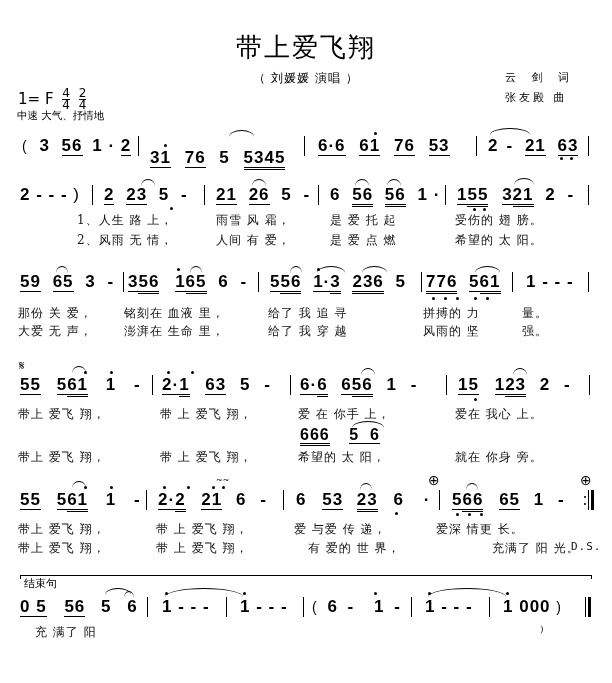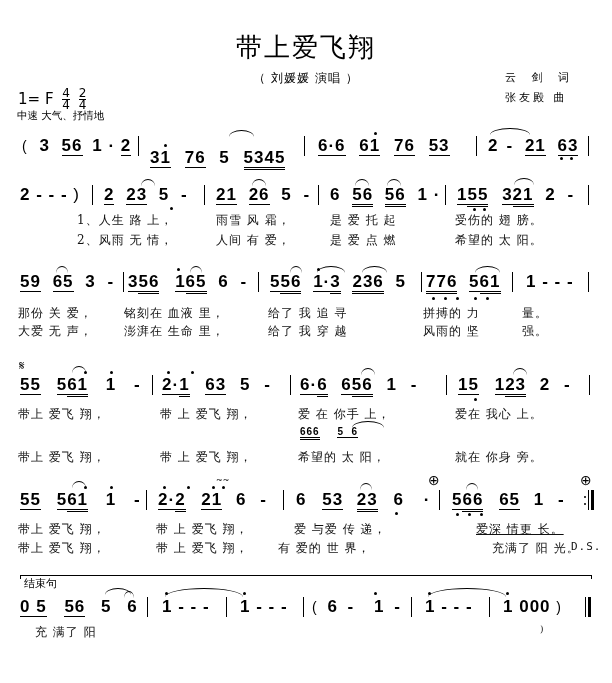--- a/index.html
+++ b/index.html
@@ -215,21 +215,21 @@
   </div>
   <div class="dot" style="left:474px;top:398px;"></div>
   <div class="arc" style="left:513px;top:368px;width:14px;"></div>
   <div class="bar" style="left:589px;top:375px;height:20px;"></div>
 
   <div class="abs lyric" style="left:18px;top:406px;">带上 爱飞  翔，</div>
   <div class="abs lyric" style="left:160px;top:406px;">带  上  爱飞  翔，</div>
   <div class="abs lyric" style="left:298px;top:406px;">爱  在  你手   上，</div>
   <div class="abs lyric" style="left:455px;top:406px;">爱在  我心   上。</div>
 
-  <div class="abs notes" style="left:300px;top:426px;font-size:10px;">
+  <div class="abs notes" style="left:300px;top:426px;font-size:16px;">
     <span class="u1" style="border-bottom:3px double #000;">666</span>
     <span class="u1" style="margin-left:14px;">5&nbsp;&nbsp;6</span>
   </div>
   <div class="arc" style="left:352px;top:421px;width:32px;"></div>
 
   <div class="abs lyric" style="left:18px;top:449px;">带上 爱飞  翔，</div>
   <div class="abs lyric" style="left:160px;top:449px;">带  上  爱飞  翔，</div>
   <div class="abs lyric" style="left:298px;top:449px;">希望的 太     阳，</div>
   <div class="abs lyric" style="left:455px;top:449px;">就在  你身   旁。</div>
 </div>
@@ -280,24 +280,24 @@
   <div class="arc" style="left:466px;top:483px;width:12px;"></div>
   <div class="abs coda" style="left:580px;top:472px;">⊕</div>
   <div class="dot" style="left:584px;top:496px;width:2px;height:2px;"></div>
   <div class="dot" style="left:584px;top:503px;width:2px;height:2px;"></div>
   <div class="bar" style="left:588px;top:490px;height:20px;"></div>
   <div class="bar" style="left:591px;top:490px;height:20px;width:3px;"></div>
 
   <div class="abs lyric" style="left:18px;top:521px;">带上 爱飞  翔，</div>
   <div class="abs lyric" style="left:156px;top:521px;">带  上  爱飞  翔，</div>
   <div class="abs lyric" style="left:294px;top:521px;">爱 与爱 传  递，</div>
-  <div class="abs lyric" style="left:476px;top:521px;text-decoration:underline;">爱深   情更  长。</div>
+  <div class="abs lyric" style="left:436px;top:521px;">爱深   情更  长。</div>
   <div class="abs lyric" style="left:18px;top:540px;">带上 爱飞  翔，</div>
   <div class="abs lyric" style="left:156px;top:540px;">带  上  爱飞  翔，</div>
-  <div class="abs lyric" style="left:278px;top:540px;">有 爱的 世  界，</div>
+  <div class="abs lyric" style="left:308px;top:540px;">有 爱的 世  界，</div>
   <div class="abs lyric" style="left:450px;top:540px;margin-left:42px;">充满了 阳   光。</div>
   <div class="abs lyric" style="left:571px;top:540px;font-family:'DejaVu Sans Mono',monospace;font-size:11px;">D.S.</div>
 </div>
 
 <div>
   <div class="bracket" style="left:20px;top:575px;width:572px;"></div>
   <div class="abs" style="left:20px;top:575px;height:4px;border-left:1px solid #000;"></div>
   <div class="abs" style="left:591px;top:575px;height:4px;border-left:1px solid #000;"></div>
   <div class="abs" style="left:24px;top:576px;font-size:11px;">结束句</div>
 

